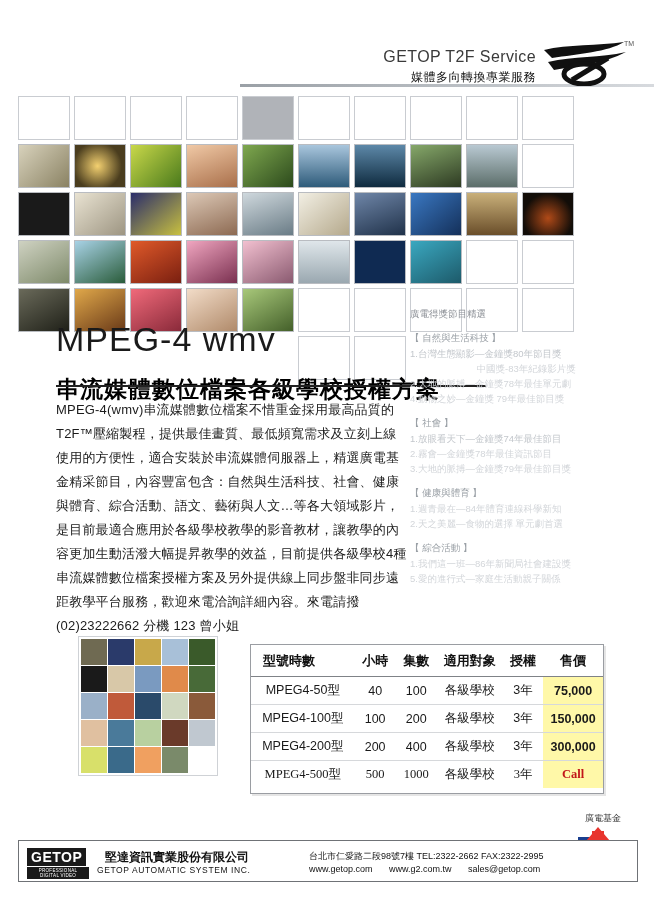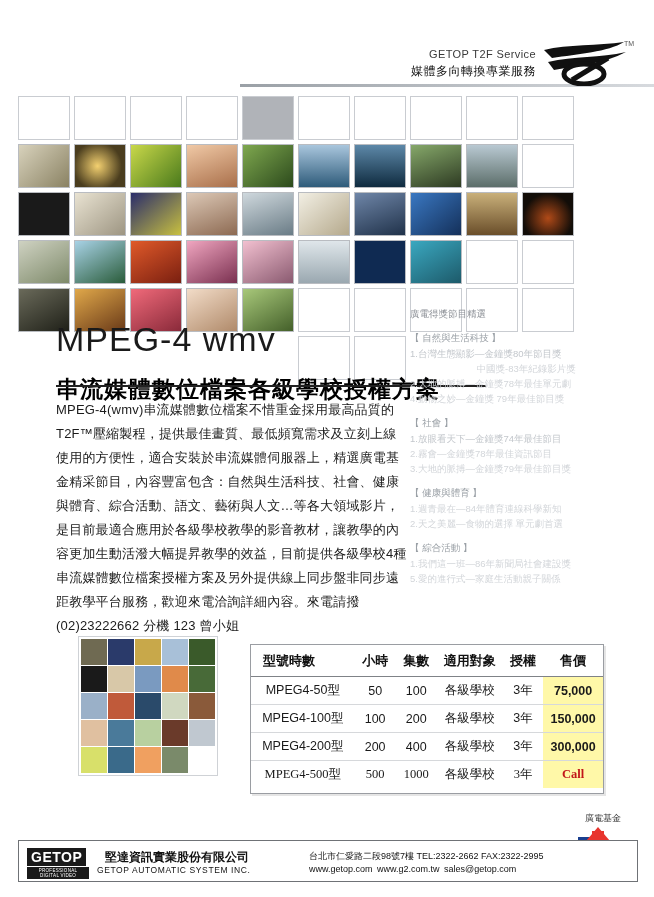--- a/index.html
+++ b/index.html
@@ -17,21 +17,21 @@
   .header{
     position:absolute;left:0;top:0;width:654px;height:92px;
   }
   .header-rule{
     position:absolute;left:240px;top:84px;width:414px;height:3px;
     background:linear-gradient(to right,#9aa0a6,#d7dade);
   }
   .brand-text{
     position:absolute;right:118px;top:48px;text-align:right;
   }
-  .brand-line1{font-size:11px;color:#3a3a3a;letter-spacing:.4px;}
+  .brand-line1{font-size:16px;color:#3a3a3a;letter-spacing:.4px;}
   .brand-line2{font-size:12px;color:#111;margin-top:3px;letter-spacing:.5px;}
   .logo{
     position:absolute;right:24px;top:40px;width:92px;height:46px;
   }
   .logo svg{display:block;}
   .tm{position:absolute;right:20px;top:40px;font-size:7px;color:#555;}
 
   
   .grid{
     position:absolute;left:18px;top:96px;
@@ -127,21 +127,21 @@
     letter-spacing:.5px;padding:1px 4px;display:inline-block;
   }
   .foot-logo .gtsub{
     background:#1a1a1a;color:#fff;font-size:4.5px;letter-spacing:.3px;
     padding:1px 3px;display:block;margin-top:1px;text-align:center;
   }
   .foot-cn{position:absolute;left:86px;top:8px;font-size:12px;font-weight:bold;color:#111;}
   .foot-en{position:absolute;left:78px;top:24px;font-size:8.5px;letter-spacing:.6px;color:#111;}
   .foot-addr{position:absolute;left:290px;top:9px;font-size:9px;color:#111;}
   .foot-web{position:absolute;left:290px;top:23px;font-size:9px;color:#111;}
-  .foot-web span{margin-right:2px;}
+  .foot-web span{margin-right:14px;}
 </style>
 </head>
 <body>
 
 <div class="page">
 
   <div class="header">
     <div class="header-rule"></div>
     <div class="brand-text">
       <div class="brand-line1">GETOP T2F Service</div>
@@ -350,21 +350,21 @@
           <th style="width:44px;">小時</th>
           <th style="width:44px;">集數</th>
           <th style="width:68px;">適用對象</th>
           <th style="width:42px;">授權</th>
           <th style="width:62px;">售價</th>
         </tr>
       </thead>
       <tbody>
         <tr>
           <td class="model">MPEG4-50型</td>
-          <td>50</td>
+          <td>40</td>
           <td>100</td>
           <td>各級學校</td>
           <td>3年</td>
           <td class="price">75,000</td>
         </tr>
         <tr>
           <td class="model">MPEG4-100型</td>
           <td>100</td>
           <td>200</td>
           <td>各級學校</td>

